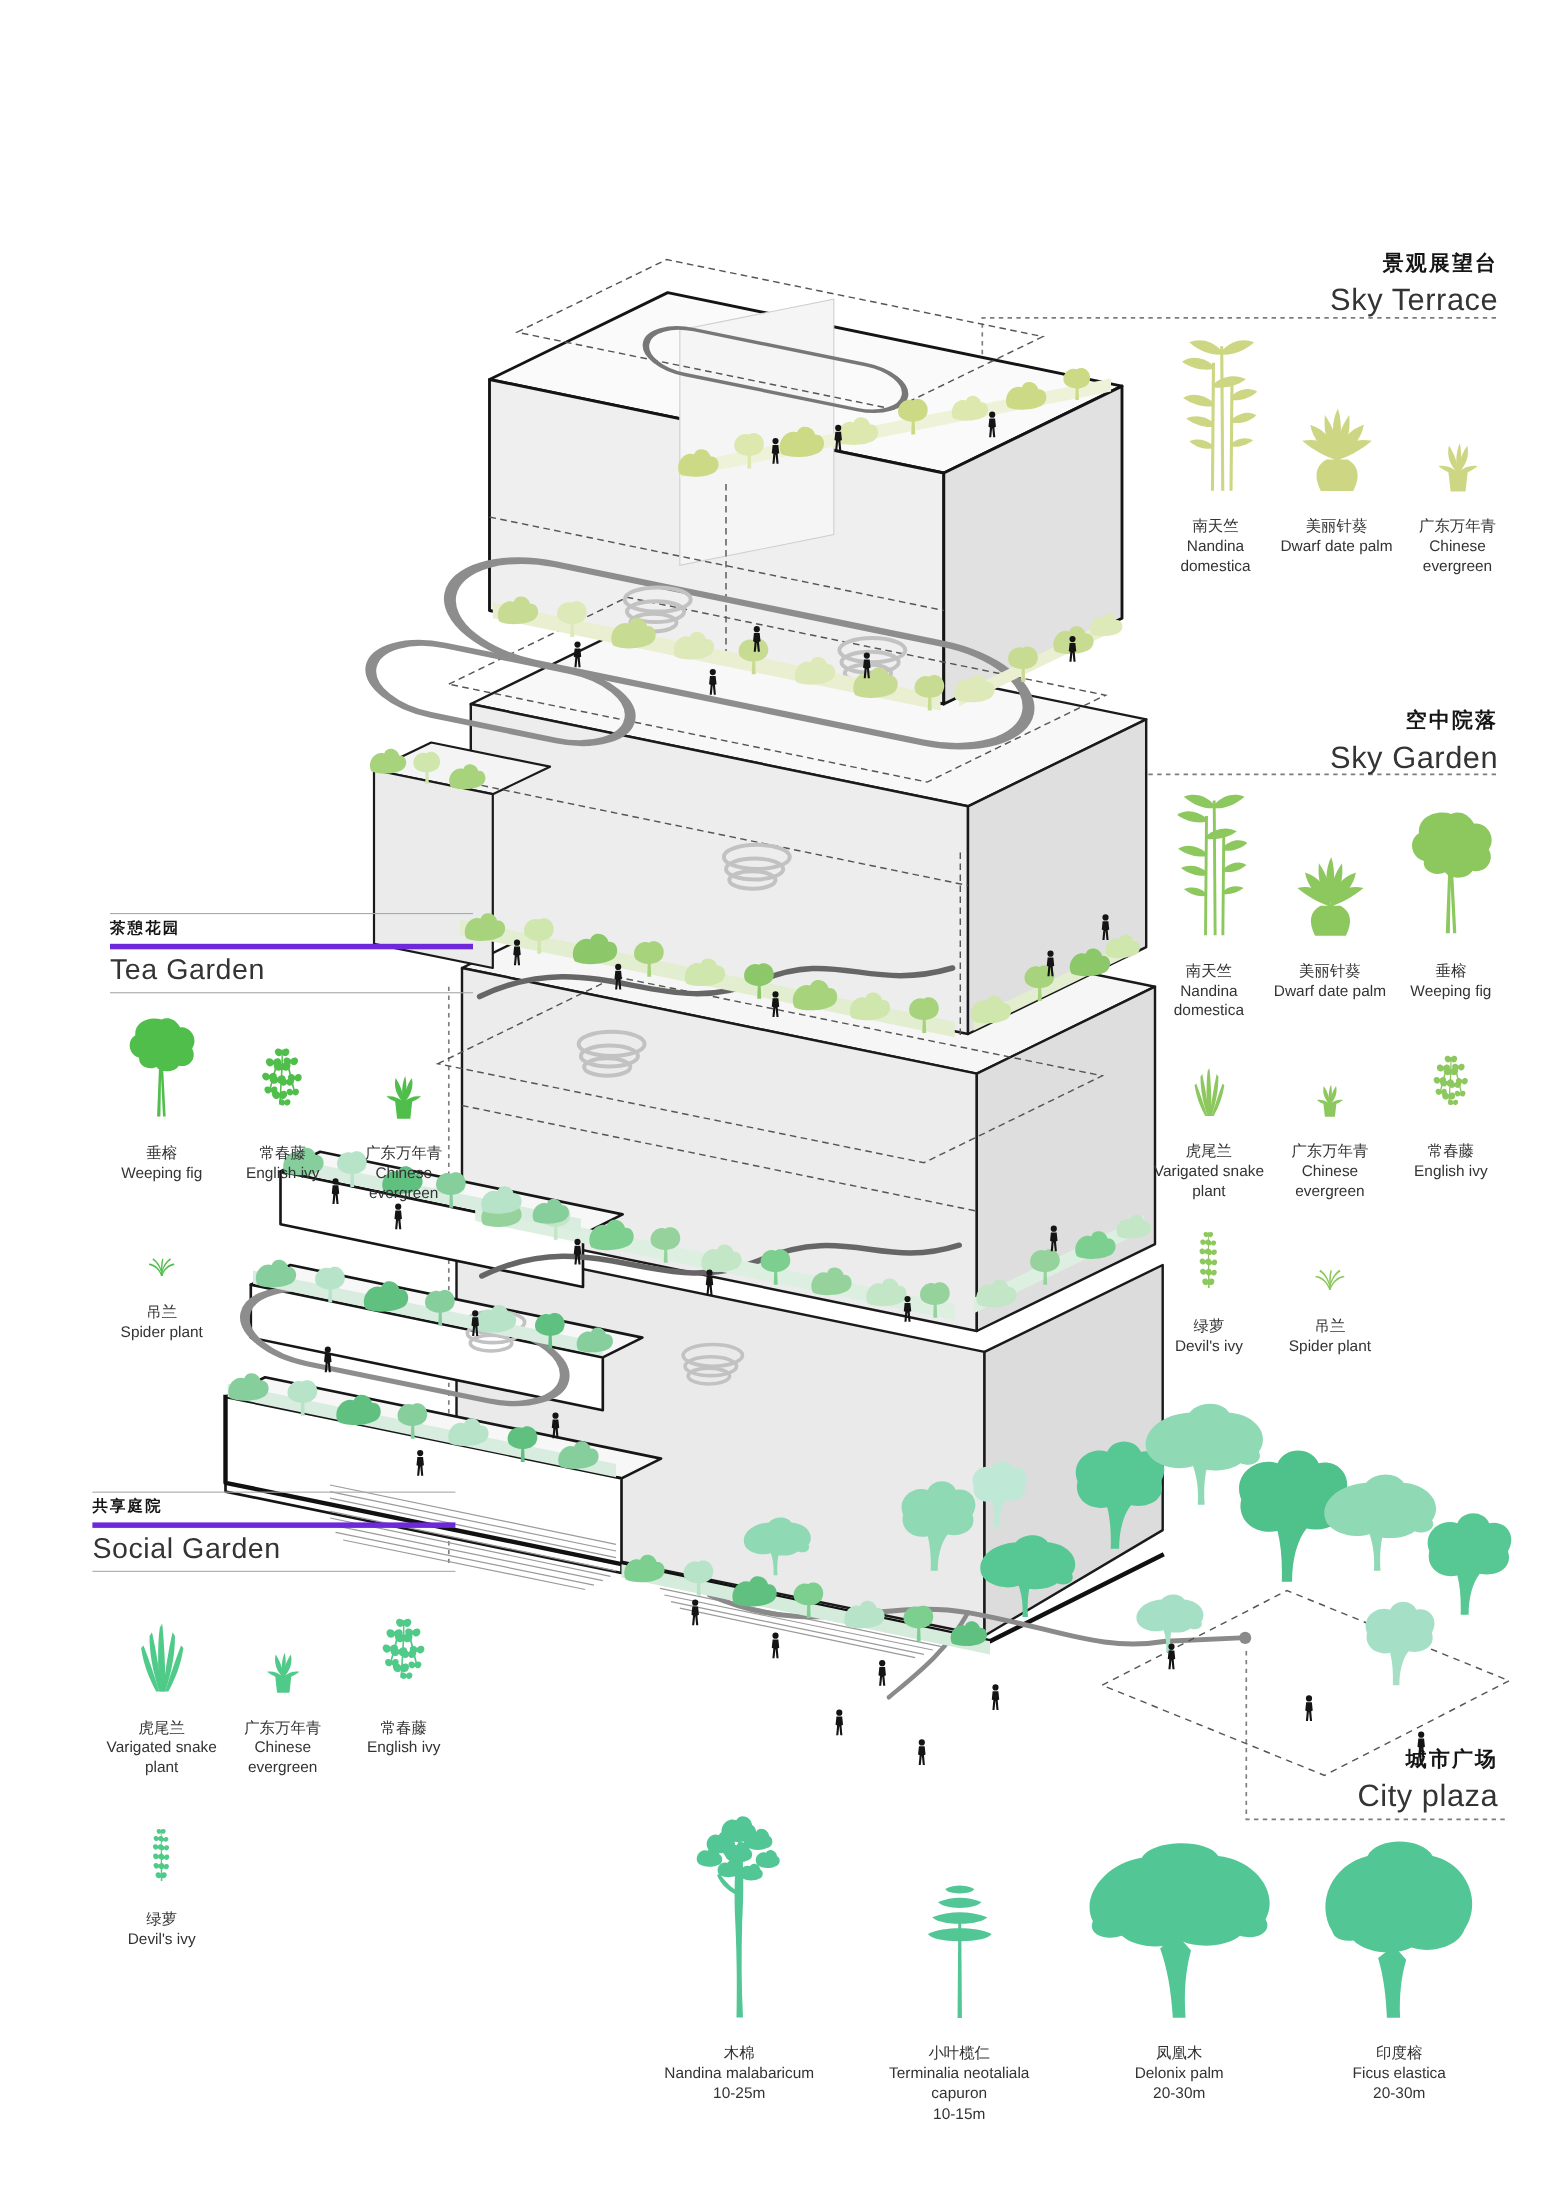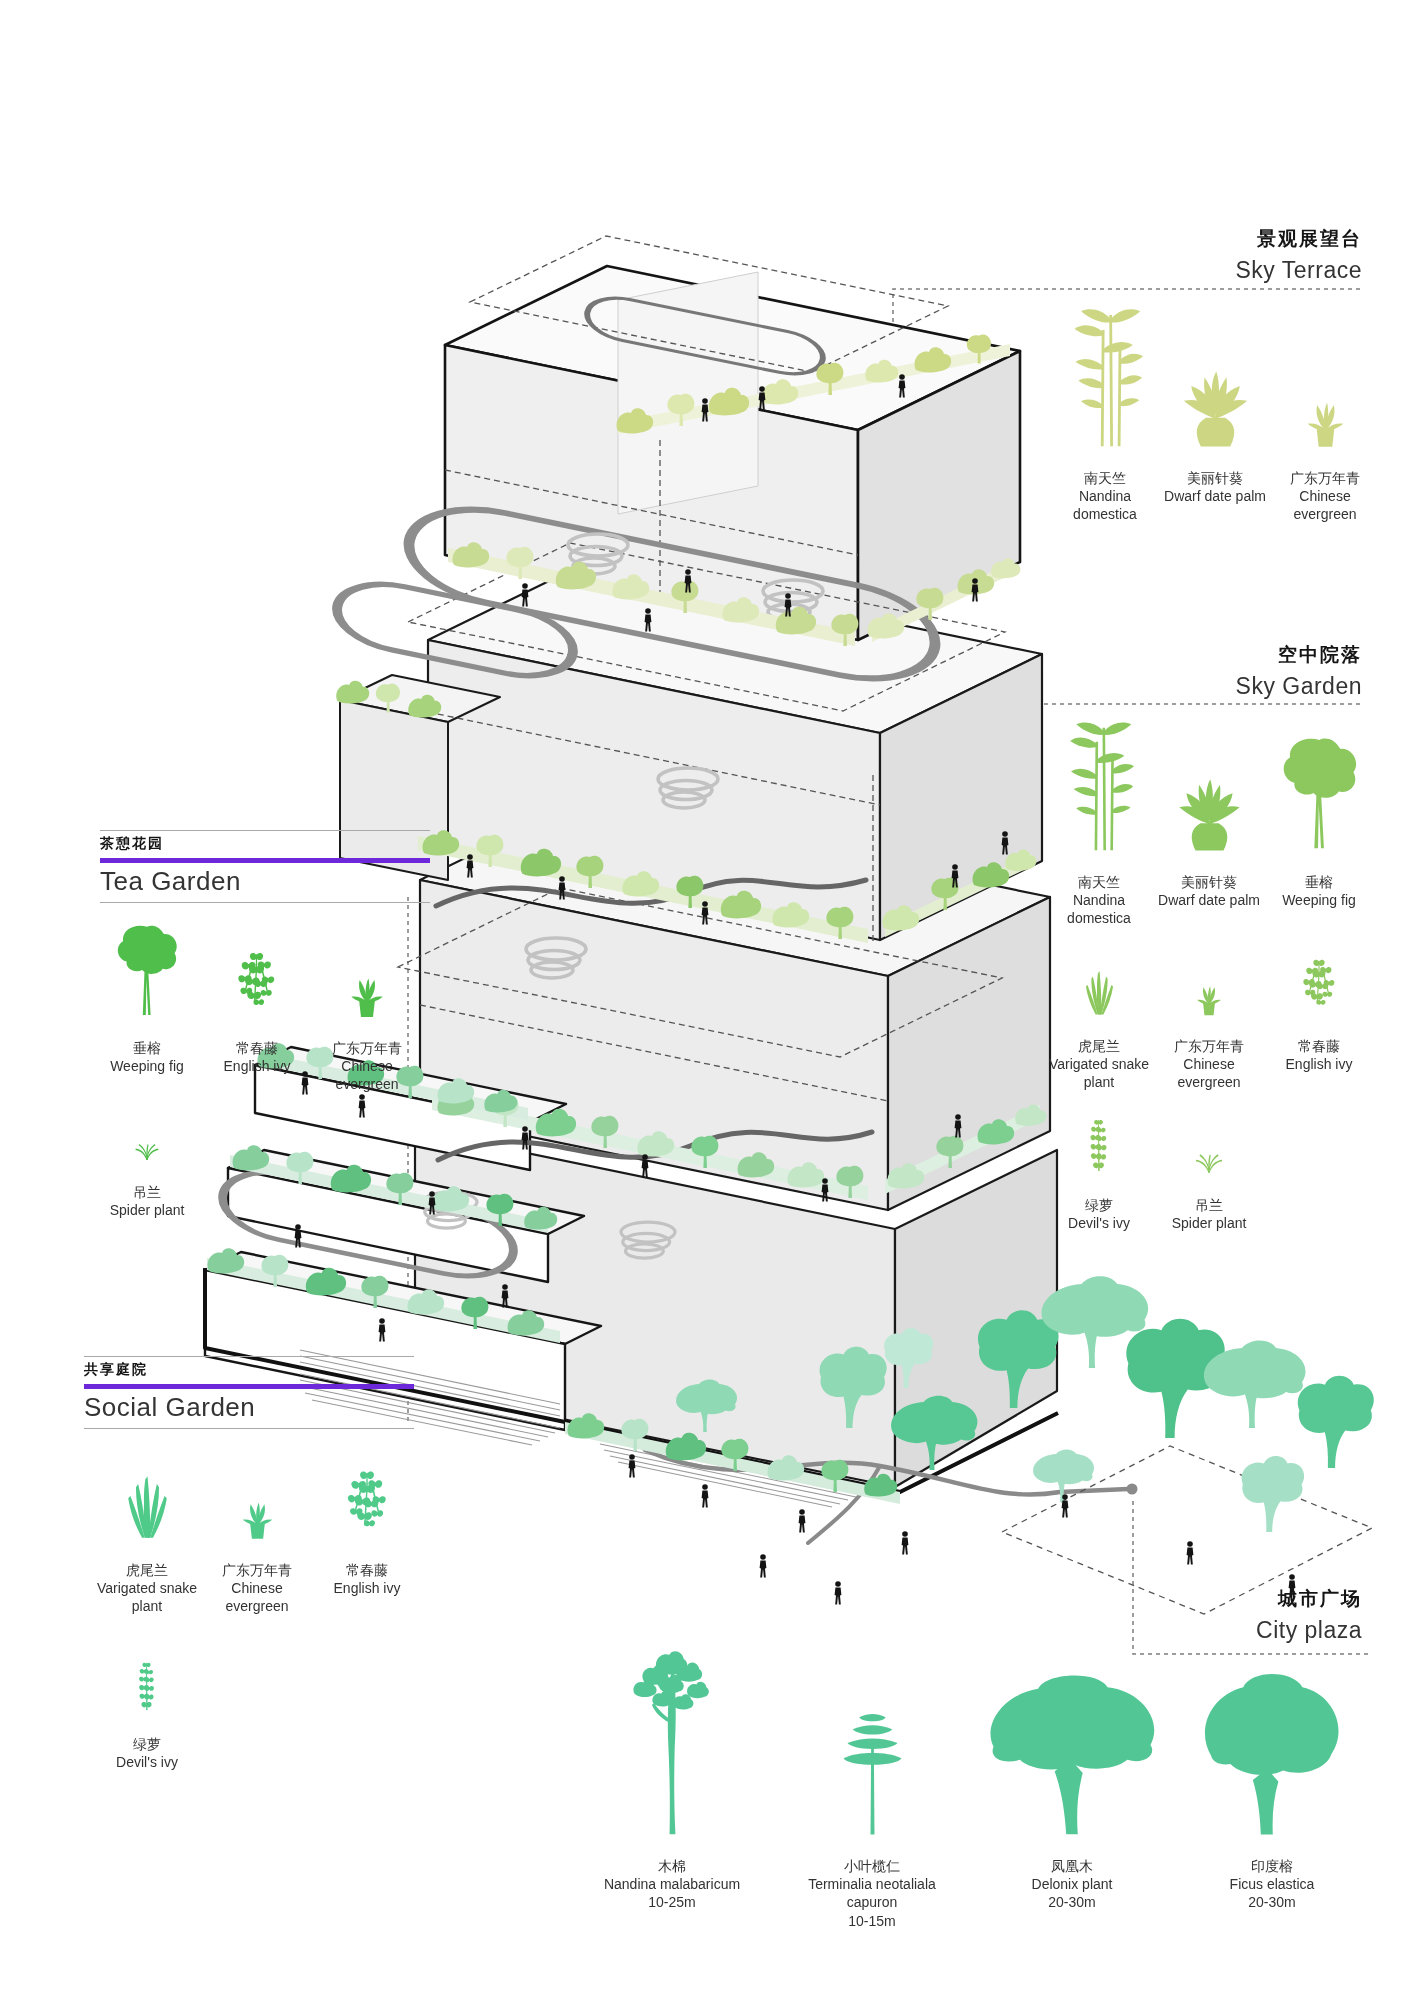--- a/index.html
+++ b/index.html
@@ -3,21 +3,21 @@
 <meta charset="utf-8">
 <style>
   html,body{margin:0;padding:0;background:#fff;}
   #stage{position:relative;width:1414px;height:2000px;background:#fff;overflow:hidden;
          font-family:Liberation Sans, sans-serif;color:#222;}
   #dwg{position:absolute;left:0;top:0;z-index:1;}
   .ov{position:absolute;z-index:2;}
   
   .rtitle{text-align:right;}
   .sec-cn{font-size:19px;font-weight:700;color:#151515;letter-spacing:2px;}
-  .sec-en{font-size:23px;color:#343434;margin-top:5px;letter-spacing:.5px;}
+  .sec-en{font-size:28px;color:#343434;margin-top:5px;letter-spacing:.5px;}
   .ltitle{border-top:1px solid #a9a9a9;}
   .lt-cn{font-size:14px;font-weight:700;color:#151515;letter-spacing:2px;
          padding:4px 0 5px;border-bottom:5px solid #6d28d9;}
   .lt-en{font-size:26px;color:#343434;padding:3px 0 5px;border-bottom:1px solid #a9a9a9;letter-spacing:.5px;}
   
   .prow{display:grid;justify-items:center;}
   .c3{grid-template-columns:repeat(3,110px);}
   .c4{grid-template-columns:repeat(4,200px);}
   .pitem{display:flex;flex-direction:column;align-items:center;gap:12px;}
   .icob{display:flex;align-items:flex-end;justify-content:center;}
@@ -749,21 +749,21 @@
     </div>
   </div>
   <div class="pitem">
     <div class="icob" style="height:196px">
           <svg width="190" height="182" viewBox="0 0 230 220">
             <use href="#sym-delonix"></use>
           </svg>
         </div>
     <div class="plbl wide">
       <div>凤凰木</div>
-      <div>Delonix plant</div>
+      <div>Delonix palm</div>
       <div>20-30m</div>
     </div>
   </div>
   <div class="pitem">
     <div class="icob" style="height:196px">
           <svg width="160" height="176" viewBox="0 0 200 220">
             <use href="#sym-ficus"></use>
           </svg>
         </div>
     <div class="plbl wide">

